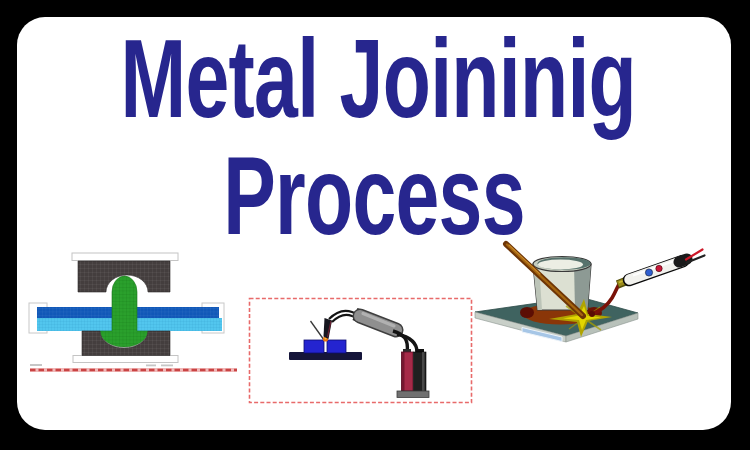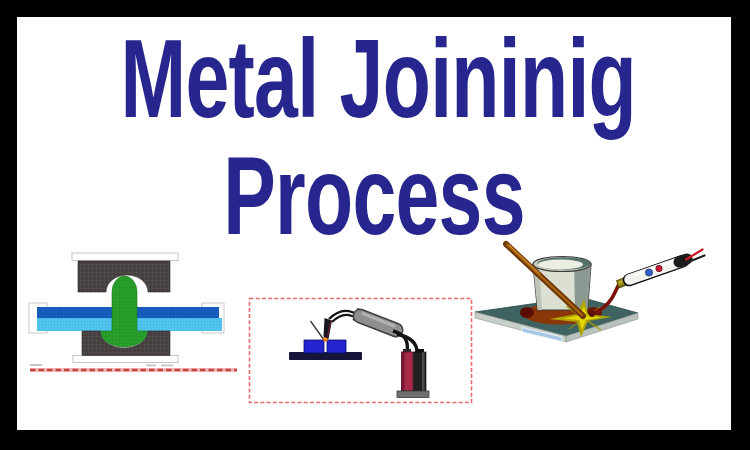--- a/index.html
+++ b/index.html
@@ -3,20 +3,21 @@
 <meta charset="utf-8">
 <style>
   html,body{margin:0;padding:0;}
   .stage{
     position:relative;width:750px;height:450px;overflow:hidden;
     background:#000;font-family:"Liberation Sans", sans-serif;
   }
   .canvas{
     position:absolute;left:17px;top:17px;width:714px;height:413px;
     background:#fff;
+    border-radius:28px;
   }
   .title-block{position:absolute;left:0;right:0;top:7px;text-align:center;}
   .title-line{
     font-weight:700;font-size:111px;line-height:111px;margin:0;
     transform:scaleX(0.71);transform-origin:50% 50%;
     white-space:nowrap;letter-spacing:-1px;
   }
   .title-line + .title-line{margin-top:6px;}
   .illus{position:absolute;}
   .illus-riveting{left:8px;top:228px;}

